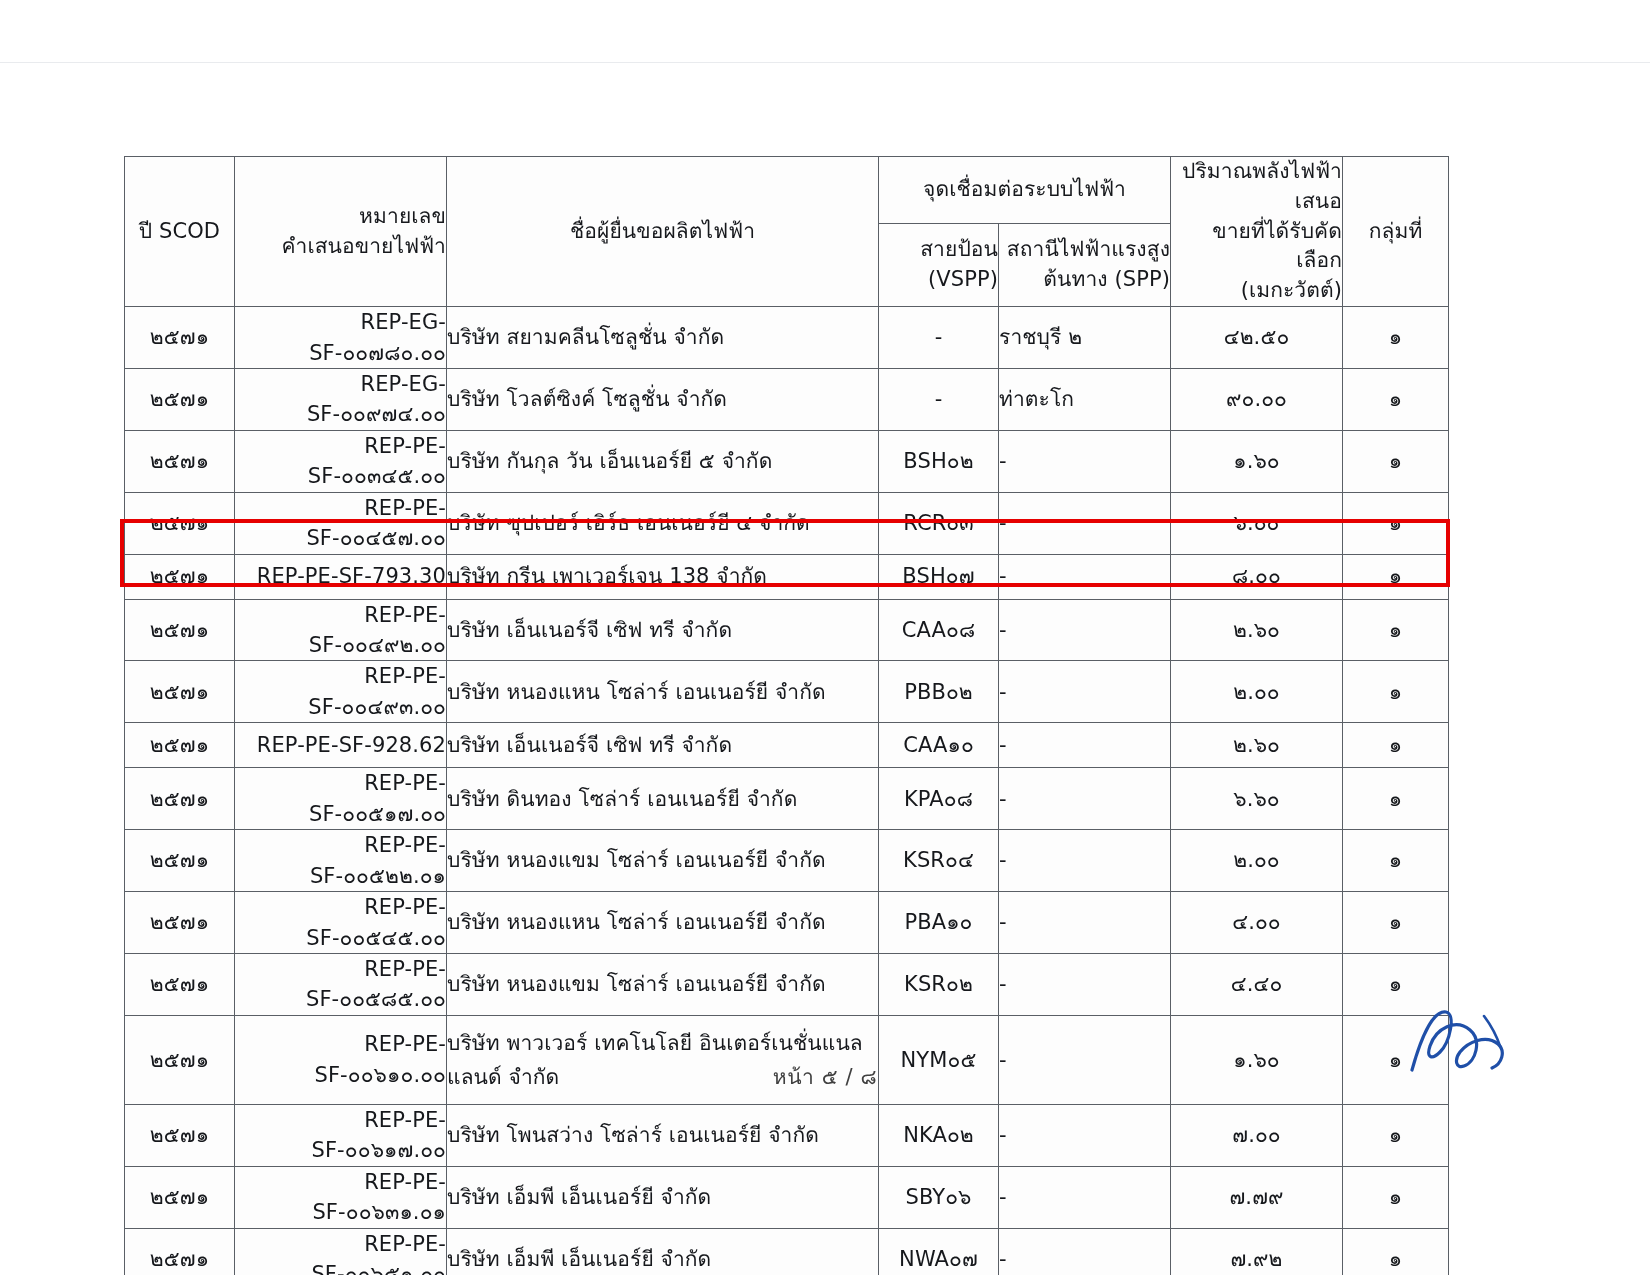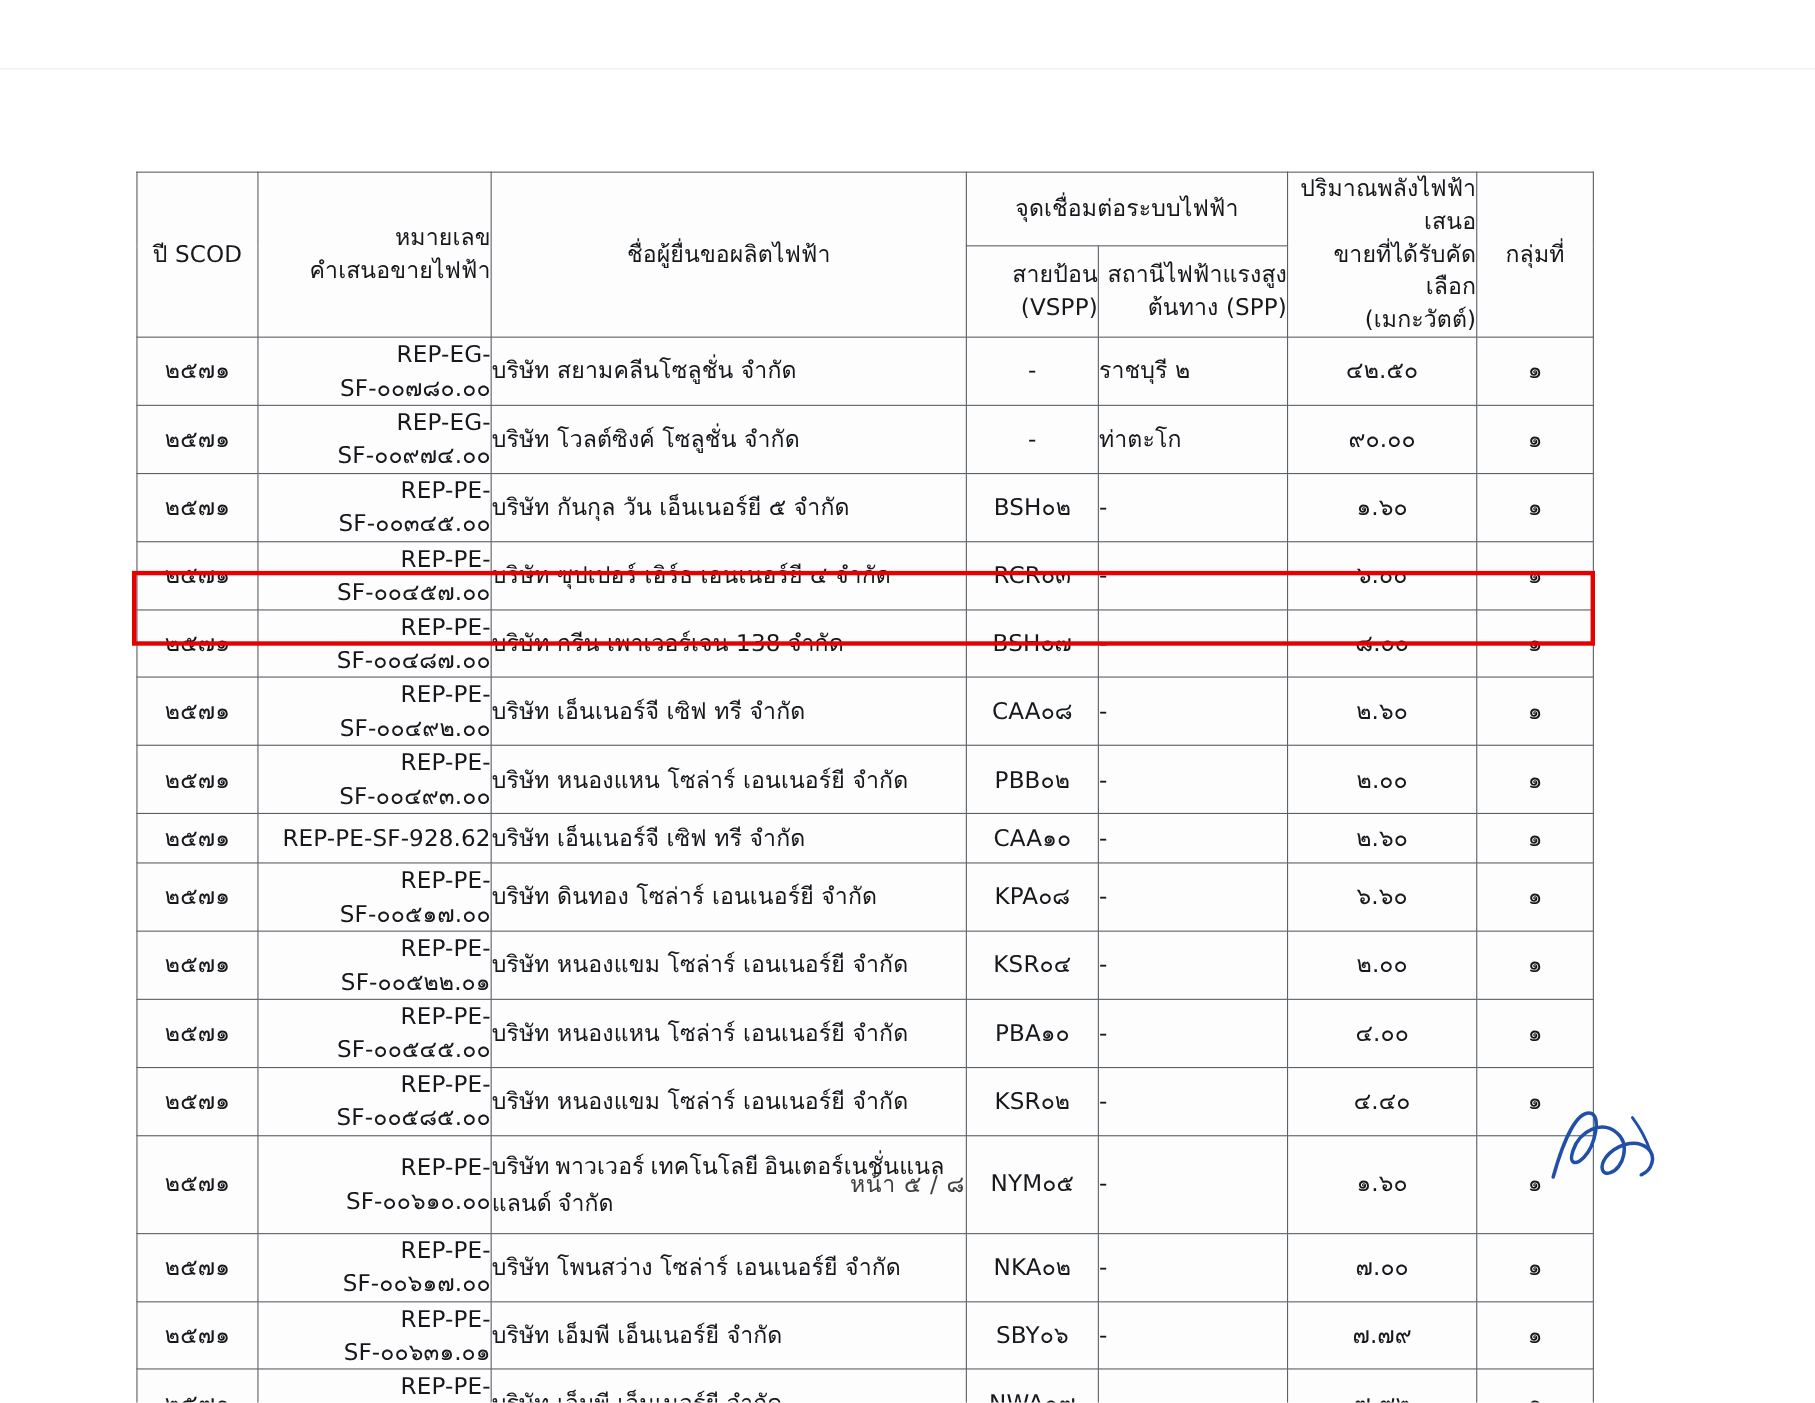--- a/index.html
+++ b/index.html
@@ -85,21 +85,21 @@
     letter-spacing: .1px;
   }
   td.year  { text-align: center; }
   td.no    { text-align: right; }
   td.name  { text-align: left; padding-left: 13px; padding-right: 8px; }
   td.vspp  { text-align: center; }
   td.spp   { text-align: left; }
   td.mw    { text-align: center; }
   td.group { text-align: center; }
 
-  td.name.two-line { line-height: 1.62; padding-top: 4px; padding-bottom: 4px; font-family: Liberation Serif, serif; }
+  td.name.two-line { line-height: 1.62; padding-top: 4px; padding-bottom: 4px; }
   tr.tall td { height: 80px; }
 
   
   .red-box {
     position: absolute;
     left: -4px;
     top: 262px;
     width: 1330px;
     height: 42px;
     border: 4px solid #e60000;
@@ -206,21 +206,21 @@
             <td class="cell year">๒๕๗๑</td>
             <td class="cell no">REP-PE-SF-๐๐๔๕๗.๐๐</td>
             <td class="cell name">บริษัท ซุปเปอร์ เอิร์ธ เอนเนอร์ยี ๔ จำกัด</td>
             <td class="cell vspp">RCR๐๓</td>
             <td class="cell spp">-</td>
             <td class="cell mw">๖.๐๐</td>
             <td class="cell group">๑</td>
           </tr>
           <tr>
             <td class="cell year">๒๕๗๑</td>
-            <td class="cell no">REP-PE-SF-๐๐๔๘๗.๐๐</td>
+            <td class="cell no">REP-PE-SF-793.30</td>
             <td class="cell name">บริษัท กรีน เพาเวอร์เจน 138 จำกัด</td>
             <td class="cell vspp">BSH๐๗</td>
             <td class="cell spp">-</td>
             <td class="cell mw">๘.๐๐</td>
             <td class="cell group">๑</td>
           </tr>
           <tr>
             <td class="cell year">๒๕๗๑</td>
             <td class="cell no">REP-PE-SF-๐๐๔๙๒.๐๐</td>
             <td class="cell name">บริษัท เอ็นเนอร์จี เซิฟ ทรี จำกัด</td>

